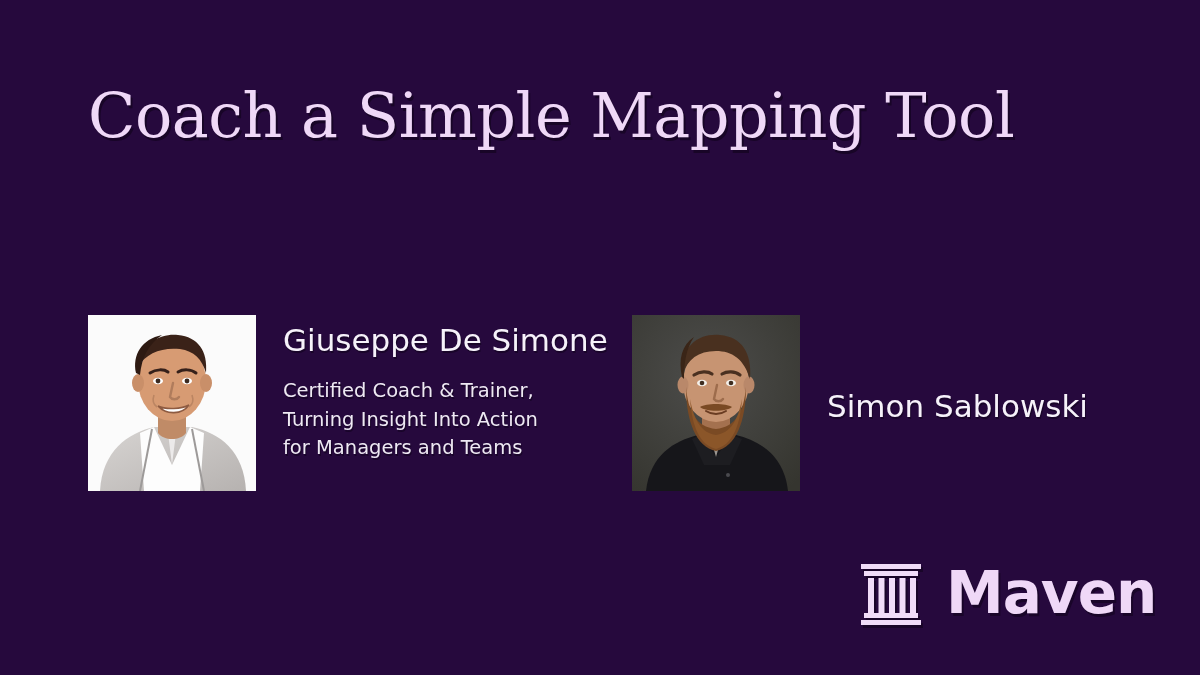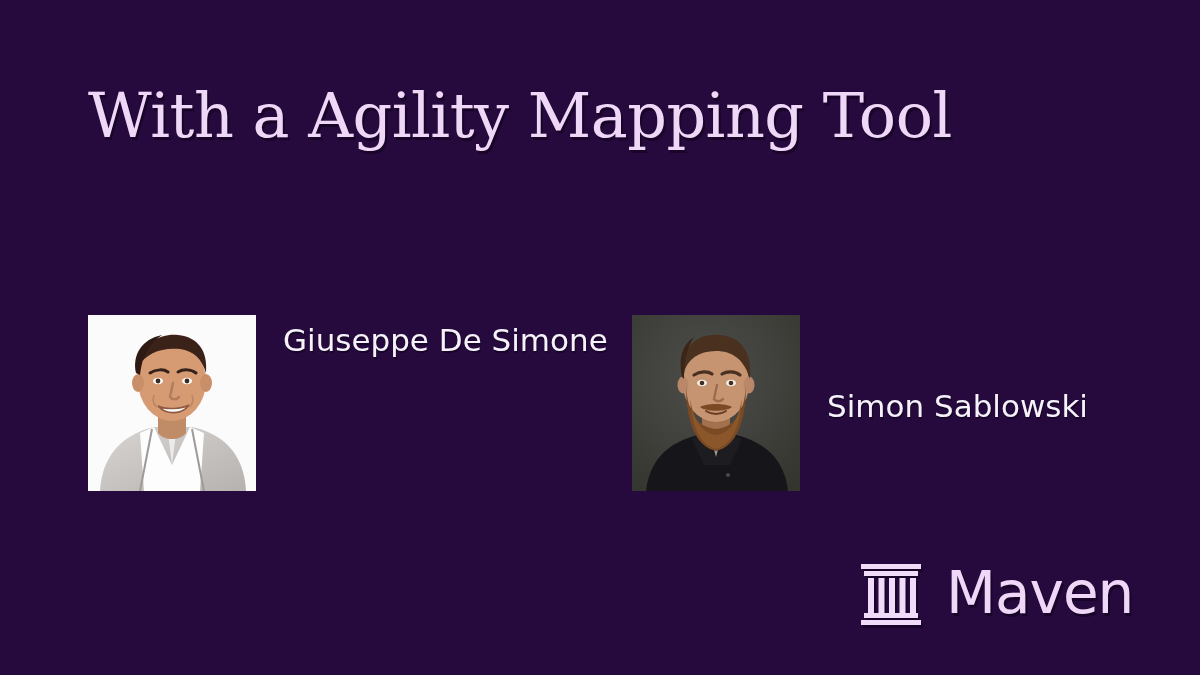--- a/index.html
+++ b/index.html
@@ -103,33 +103,33 @@
     height: 70px;
     flex: 0 0 auto;
     filter: drop-shadow(2px 3px 0 rgba(12, 2, 22, 0.5));
   }
   .maven-mark svg { display: block; }
   .maven-word {
     margin-left: 22px;
     font-family: "DejaVu Sans", "Liberation Sans", sans-serif;
     font-size: 58px;
     line-height: 62px;
-    font-weight: 400;
+    font-weight: 700;
     letter-spacing: -1px;
     color: #efd8f7;
     text-shadow: 2px 3px 0 rgba(12, 2, 22, 0.5);
   }
 </style>
 </head>
 <body>
 
 <div class="slide">
 
   <div class="title-block">
-    <div class="title-line">With a Agility Mapping Tool</div>
+    <div class="title-line">Coach a Simple Mapping Tool</div>
   </div>
 
   <div class="speakers">
 
     <div class="speaker speaker-1">
       <div class="photo">
         <svg viewBox="0 0 168 176" xmlns="http://www.w3.org/2000/svg" role="img">
           <defs>
             <clipPath id="p1clip">
                 <rect x="0" y="0" width="168" height="176"></rect>
@@ -173,20 +173,25 @@
 
             <path d="M70 91 C78 100 94 100 101 90 C94 94 78 95 70 91 Z" fill="#ffffff" stroke="#8e5b41" stroke-width="1.6"></path>
 
             <path d="M66 80 C64 86 66 90 69 92" stroke="#bb8562" stroke-width="1.6" fill="none"></path>
             <path d="M104 80 C106 86 104 90 101 92" stroke="#bb8562" stroke-width="1.6" fill="none"></path>
           </g>
         </svg>
       </div>
       <div class="speaker-text">
         <div class="speaker-name">Giuseppe De Simone</div>
+        <div class="speaker-bio">
+          <div>Certified Coach &amp; Trainer,</div>
+          <div>Turning Insight Into Action</div>
+          <div>for Managers and Teams</div>
+        </div>
       </div>
     </div>
 
     <div class="speaker speaker-2">
       <div class="photo">
         <svg viewBox="0 0 168 176" xmlns="http://www.w3.org/2000/svg" role="img">
           <defs>
             <clipPath id="p2clip">
                 <rect x="0" y="0" width="168" height="176"></rect>
               </clipPath>

